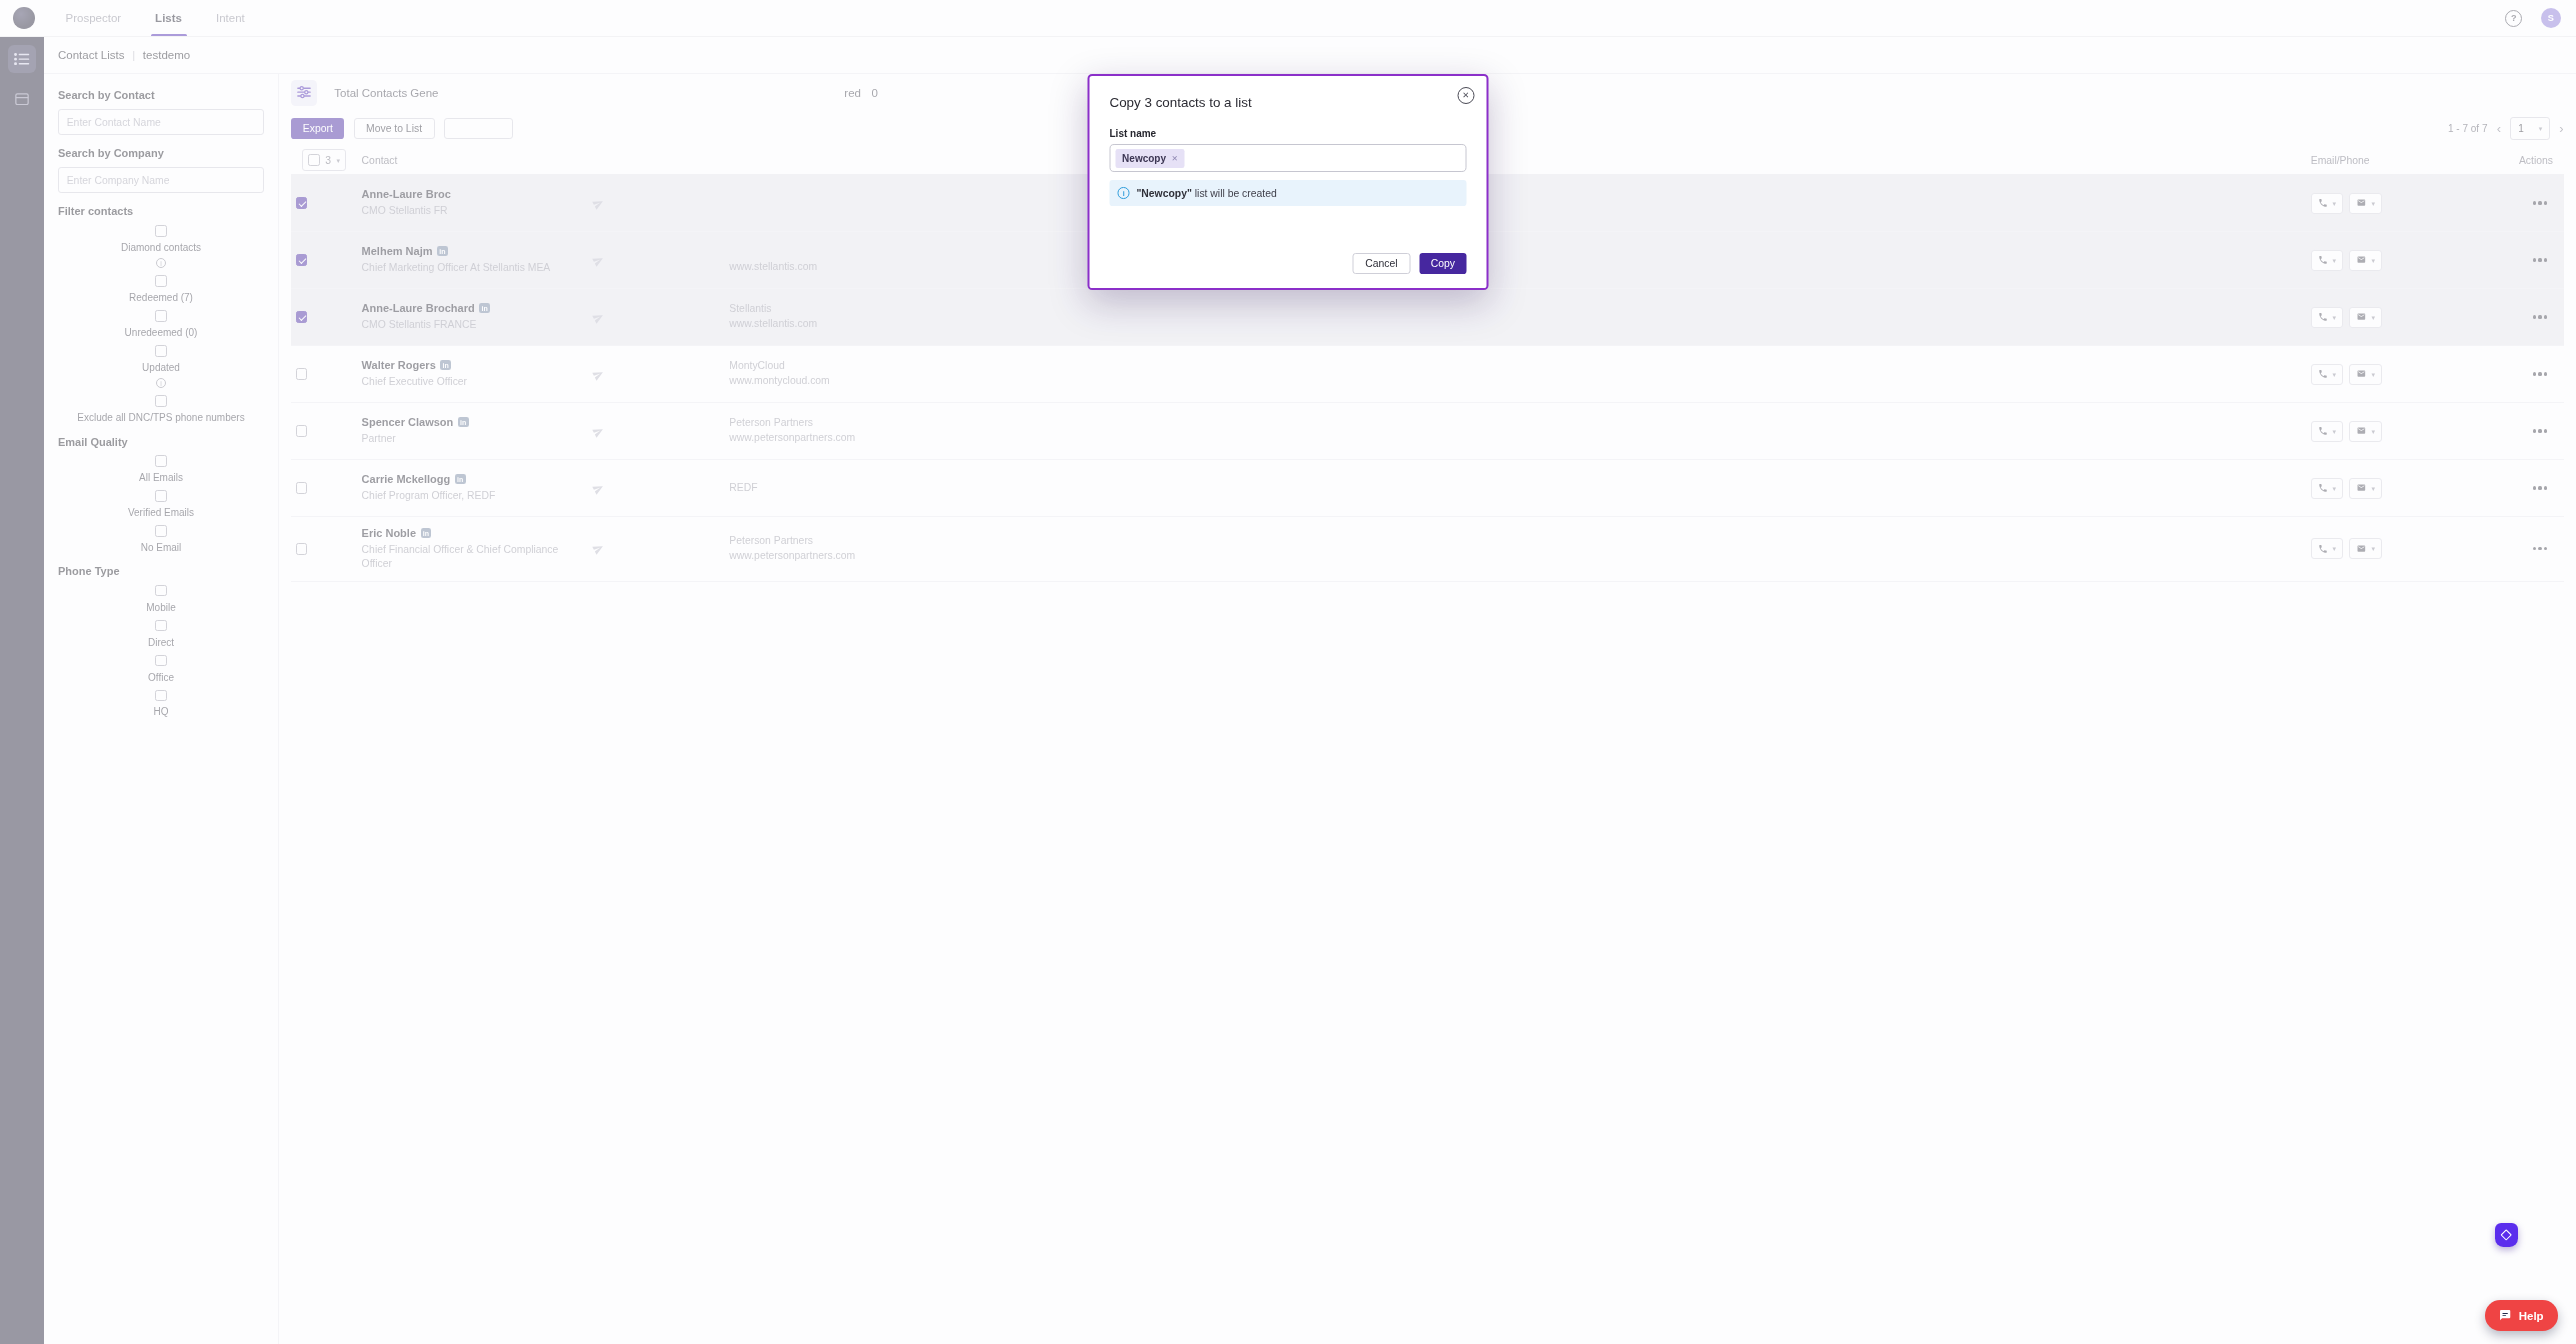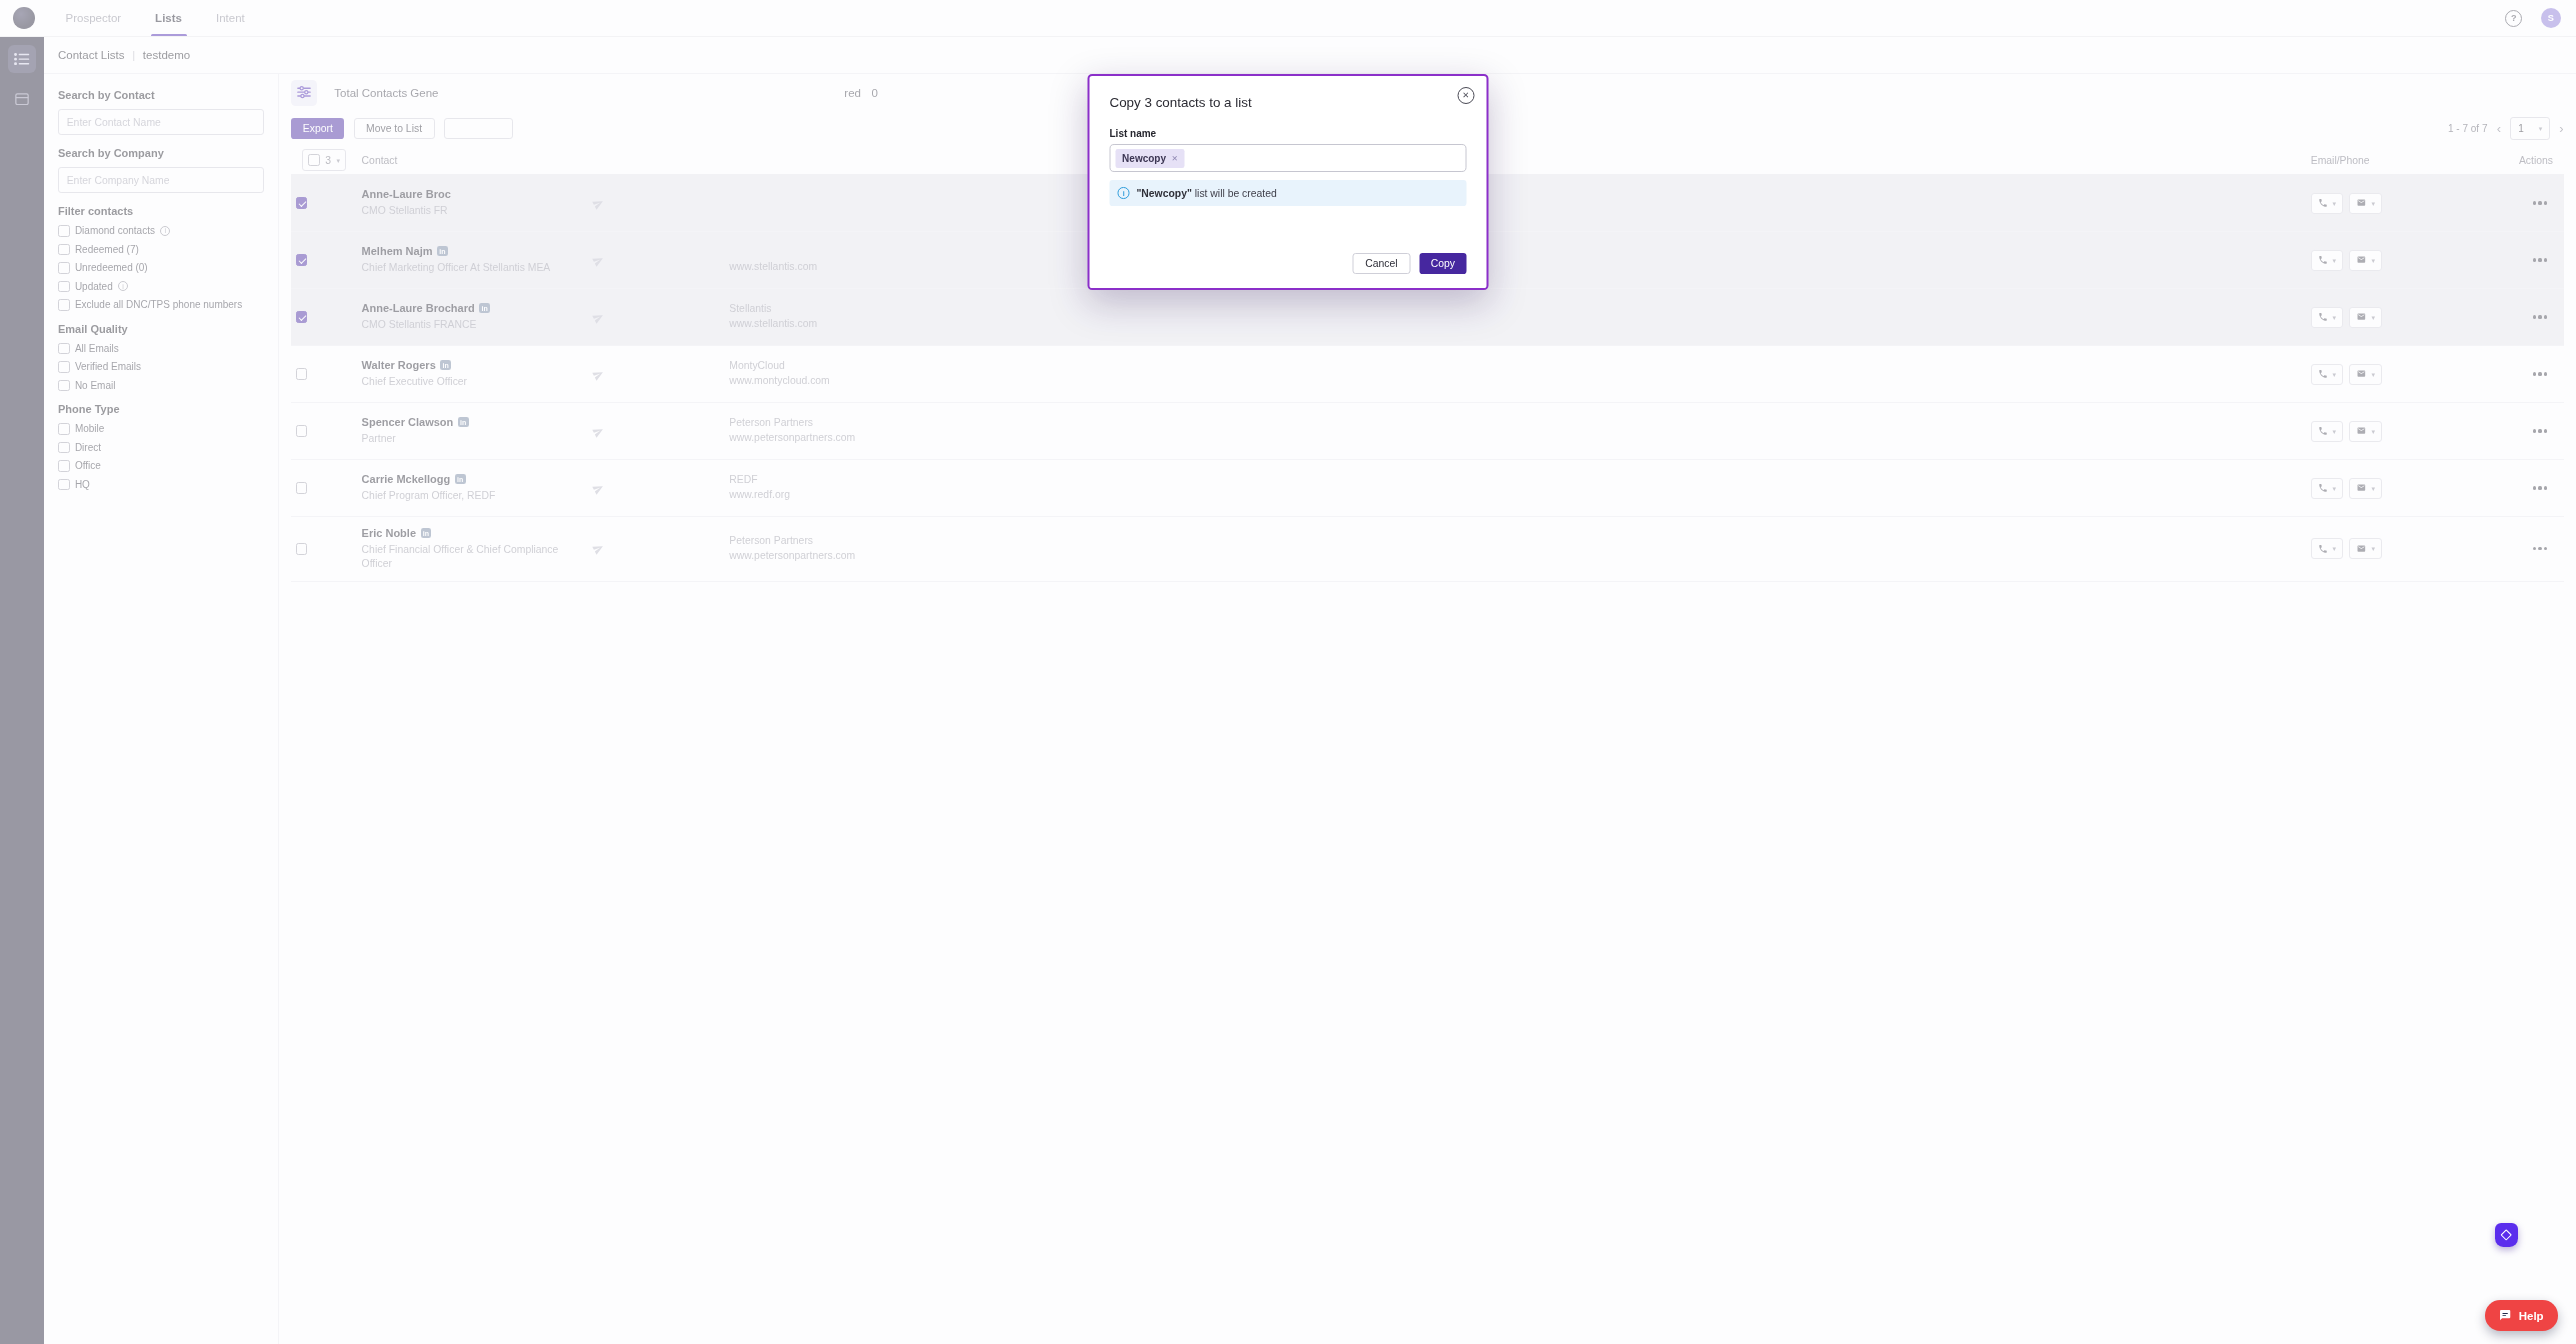--- a/index.html
+++ b/index.html
@@ -41,21 +41,21 @@
   .tab.active::after { content:""; position:absolute; left:0; right:0; bottom:0; height:2.3px; background:#4b27b0; border-radius:1.5px 1.5px 0 0; }
   .content { flex:1; display:flex; min-height:0; }
 
   
   .filters { width:235px; flex:0 0 auto; border-right:0.8px solid #ececf0; padding:12.3px 14px; overflow:hidden; }
   .f-title { font-size:11px; font-weight:700; color:#26262e; margin:12.3px 0 7.7px; }
   .f-title.first { margin-top:3.1px; }
   .f-input { width:100%; height:26px; border:0.8px solid #cfcfd8; border-radius:3.1px; padding:0 7.7px;
     font-size:10.4px; color:#26262e; background:#fff; outline:none; font-family:inherit; }
   .f-input::placeholder { color:#a7a7b2; }
-  .f-check-row { display:flex; align-items:center; gap:5.4px; margin:7px 0; font-size:10px; color:#3c3c46; cursor:pointer; }
+  .f-check-row { display:flex; align-items:center; gap:5.4px; margin:7px 0; font-size:10px; color:#3c3c46; cursor:pointer;flex-direction:column; }
   .cb { width:11.5px; height:11.5px; border:1.1px solid #a3a3ae; border-radius:2.3px; background:#fff; flex:0 0 auto; position:relative; cursor:pointer; }
   .cb.checked { background:#46279f; border-color:#46279f; }
   .cb.checked::after { content:""; position:absolute; left:1.9px; top:2.7px; width:6.1px; height:3.1px;
     border-left:1.5px solid #fff; border-bottom:1.5px solid #fff; transform:rotate(-45deg); }
   .info-i { width:10px; height:10px; border:0.9px solid #8f8f9a; border-radius:50%; color:#8f8f9a;
     font-size:7px; font-style:normal; display:grid; place-items:center; flex:0 0 auto; }
 
   
   .main { flex:1; min-width:0; padding:0 12.3px; position:relative; background:#fff; }
   .toolbar-a { height:37px; display:flex; align-items:center; position:relative; }
@@ -523,21 +523,20 @@
             </div>
           <div class="ctitle">Chief Program Officer, REDF</div>
         </div>
         <div class="c-send">
             <svg width="13" height="13" viewBox="0 0 24 24" fill="#bcbcc8">
               <path d="M3.4 20.4l17.8-8.4L3.4 3.6l-.01 6.53L16 12 3.39 13.87z"></path>
             </svg>
           </div>
         <div class="c-company">
           <div class="co">REDF</div>
-          <div class="site">www.redf.org</div>
         </div>
         <div class="c-reach">
           <span class="mini-btn">
             <svg viewBox="0 0 24 24" width="10" height="10" fill="#4f4f5a">
                 <path d="M6.62 10.79a15.05 15.05 0 006.59 6.59l2.2-2.2a1 1 0 011.01-.25c1.12.37 2.33.57 3.58.57a1 1 0 011 1V20a1 1 0 01-1 1C10.85 21 3 13.15 3 3.5a1 1 0 011-1h3.5a1 1 0 011 1c0 1.25.2 2.46.57 3.58a1 1 0 01-.25 1.01l-2.2 2.2z"></path>
               </svg>
             <span class="chv">▾</span>
           </span>
           <span class="mini-btn">
             <svg viewBox="0 0 24 24" width="10.7" height="9.2" fill="#4f4f5a">

